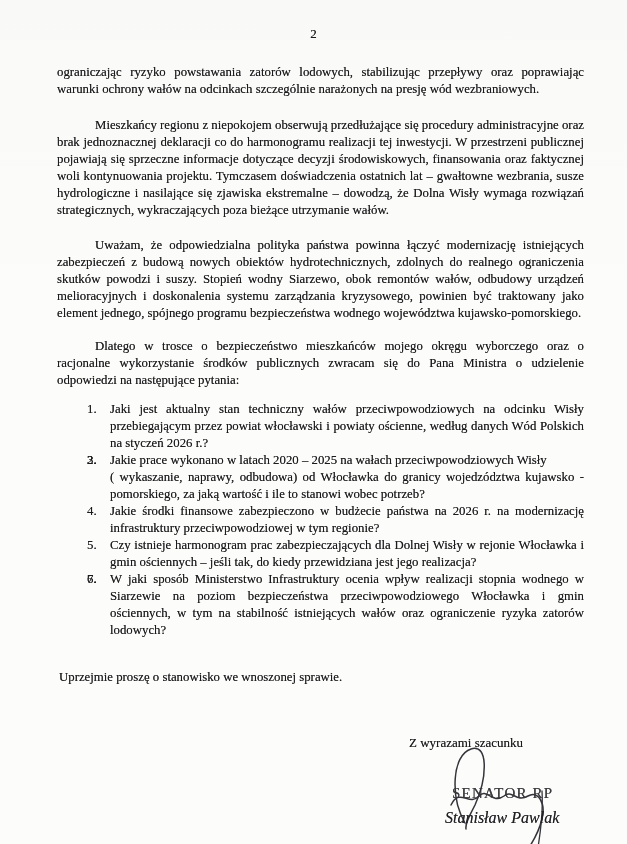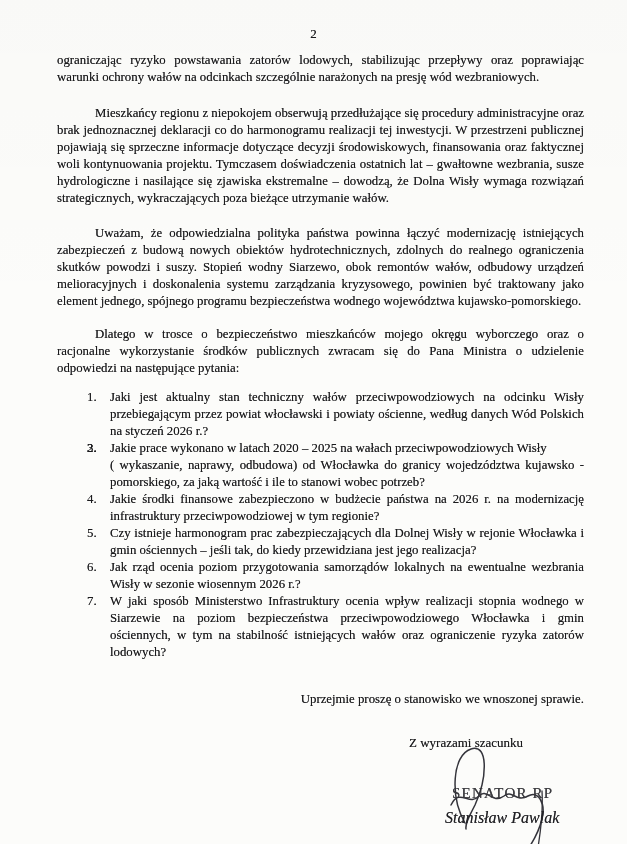--- a/index.html
+++ b/index.html
@@ -18,21 +18,21 @@
   .page-number {
     position: absolute;
     top: 26px;
     left: 0;
     width: 100%;
     text-align: center;
     font-size: 13px;
   }
   .content {
     position: absolute;
-    top: 52px;
+    top: 64px;
     left: 57px;
     width: 527px;
     font-size: 12.8px;
     line-height: 17px;
     text-align: justify;
   }
   .para { margin: 0 0 12px 0; text-indent: 38px; }
   .para.first { text-indent: 0; margin-bottom: 19px; }
   .para.p2 { margin-bottom: 18px; }
   .para.p3 { margin-bottom: 16px; }
@@ -45,21 +45,21 @@
   }
   .q-num {
     position: absolute;
     left: 30px;
     top: 0;
   }
   .q-text { white-space: pre-line; }
   .closing-line {
     margin: 0 0 0 2px;
     text-indent: 0;
-    text-align: right;
+    text-align: left;
   }
   .salutation {
     position: absolute;
     top: 735px;
     left: 409px;
     font-size: 13px;
     text-align: center;
   }
   .sig-block { position: absolute; top: 745px; left: 395px; width: 200px; height: 99px; }
   .sig-title {
@@ -109,21 +109,20 @@
       <div class="q">
         <span class="q-num">4.</span>
         <span class="q-text">Jakie środki finansowe zabezpieczono w budżecie państwa na 2026 r. na modernizację infrastruktury przeciwpowodziowej w tym regionie?</span>
       </div>
       <div class="q">
         <span class="q-num">5.</span>
         <span class="q-text">Czy istnieje harmonogram prac zabezpieczających dla Dolnej Wisły w rejonie Włocławka i gmin ościennych – jeśli tak, do kiedy przewidziana jest jego realizacja?</span>
       </div>
       <div class="q">
         <span class="q-num">6.</span>
-        <span class="q-text">Jak rząd ocenia poziom przygotowania samorządów lokalnych na ewentualne wezbrania Wisły w sezonie wiosennym 2026 r.?</span>
       </div>
       <div class="q">
         <span class="q-num">7.</span>
         <span class="q-text">W jaki sposób Ministerstwo Infrastruktury ocenia wpływ realizacji stopnia wodnego w Siarzewie na poziom bezpieczeństwa przeciwpowodziowego Włocławka i gmin ościennych, w tym na stabilność istniejących wałów oraz ograniczenie ryzyka zatorów lodowych?</span>
       </div>
     </div>
 
     <p class="para closing-line">Uprzejmie proszę o stanowisko we wnoszonej sprawie.</p>
   </div>
 

